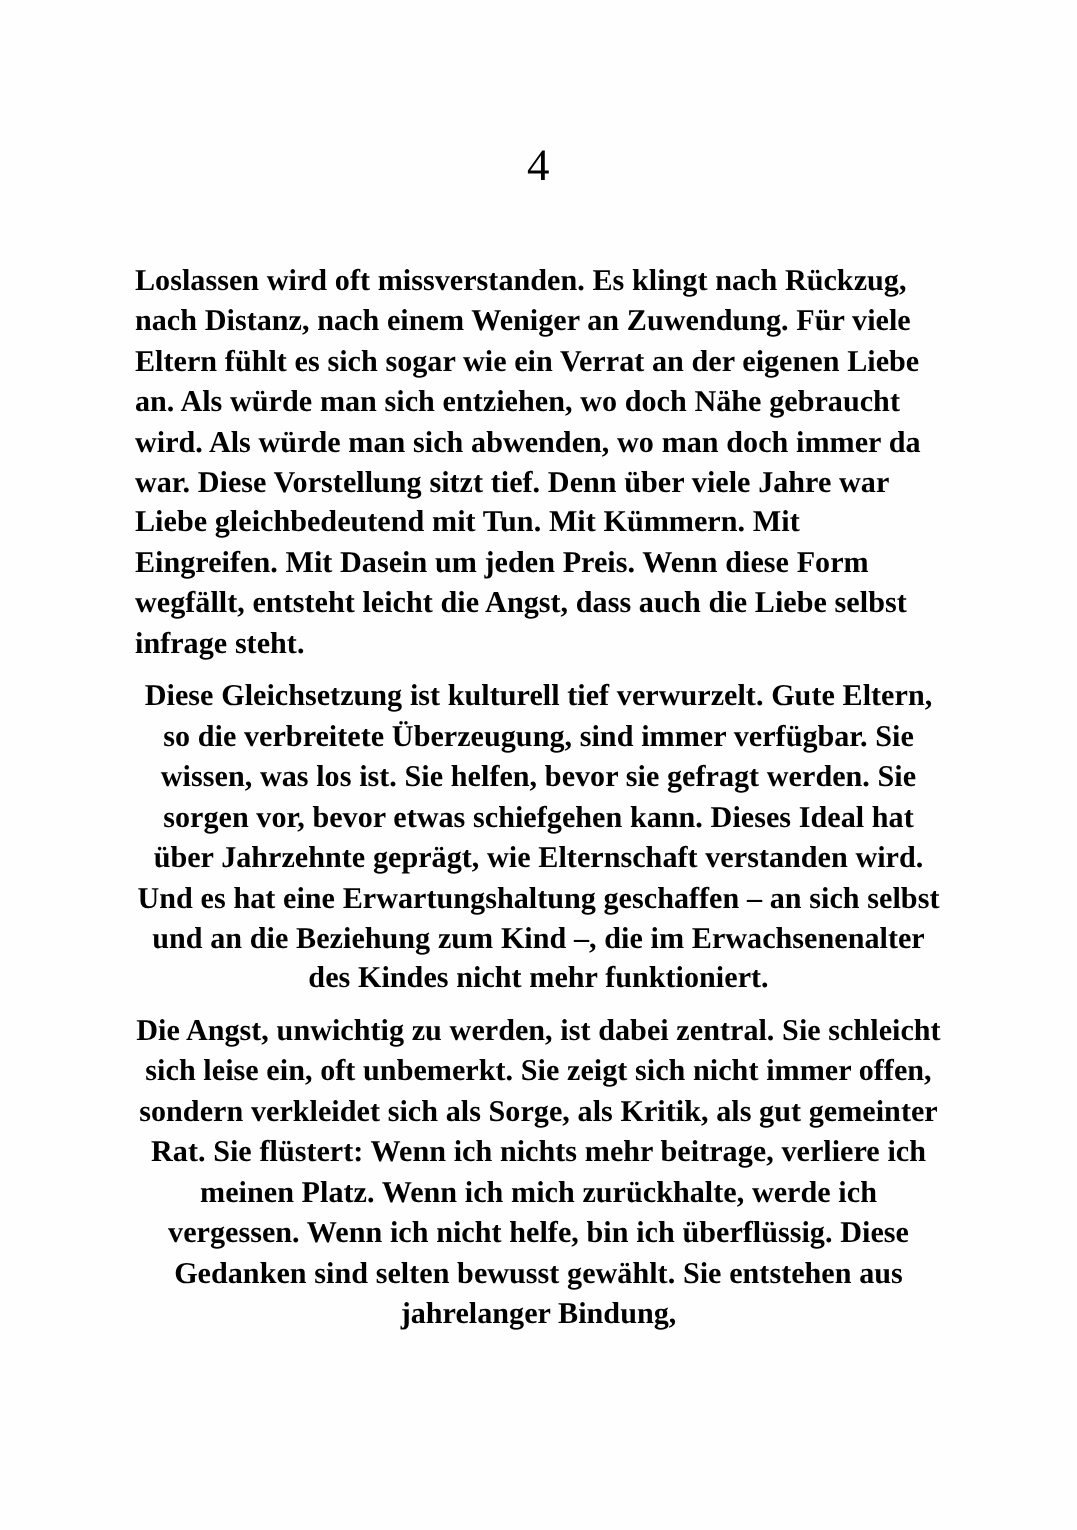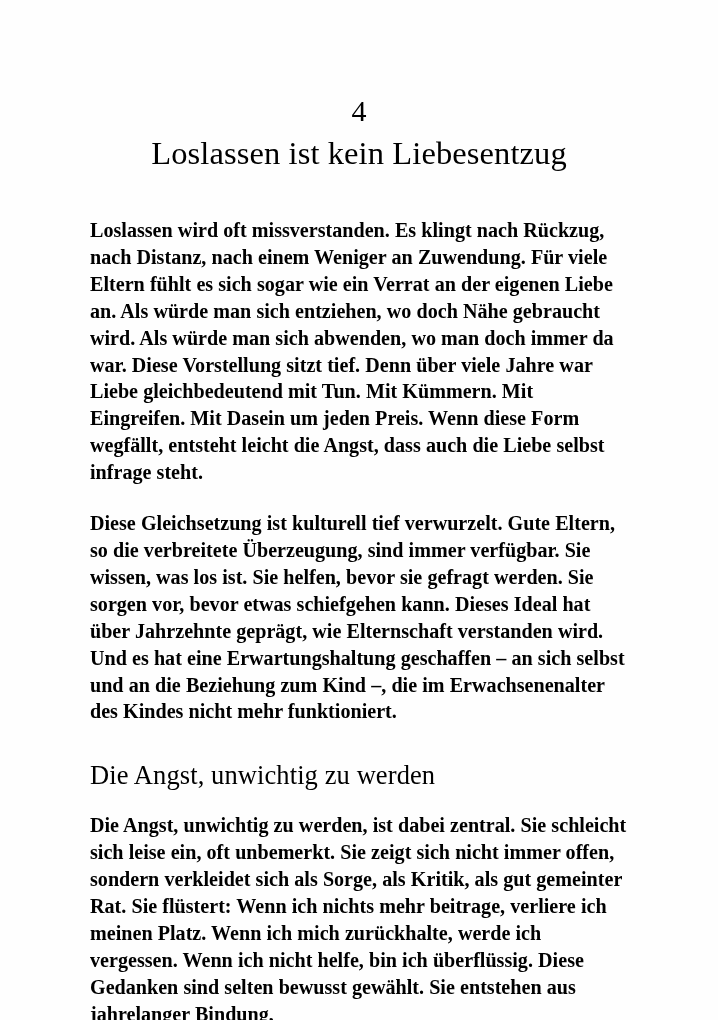--- a/index.html
+++ b/index.html
@@ -53,21 +53,22 @@
   .para {
     font-size: 20.1px;
     line-height: 26.9px;
     text-align: left;
     margin: 0;
     letter-spacing: 0.01px;
     word-spacing: 0.1px;
     font-weight: bold;
   }
   .para + .para {
-    margin-top: 24px;
+    margin-top: 8px;
+    text-align: center;
   }
 
   
   .section-heading {
     font-size: 26.5px;
     line-height: 34px;
     font-weight: 400;
     text-align: left;
     margin: 0;
     letter-spacing: 0.1px;
@@ -75,28 +76,26 @@
   .heading-gap-before { margin-top: 33px; }
   .heading-gap-after  { margin-top: 20px; }
 </style>
 </head>
 <body>
 
 <div class="page">
 
   <header class="chapter-opener">
     <div class="chapter-number">4</div>
-    <h1 class="chapter-title">Loslassen ist kein Liebesentzug</h1>
   </header>
 
   <section class="body-block">
 
     <p class="para">Loslassen wird oft missverstanden. Es klingt nach Rückzug, nach Distanz, nach einem Weniger an Zuwendung. Für viele Eltern fühlt es sich sogar wie ein Verrat an der eigenen Liebe an. Als würde man sich entziehen, wo doch Nähe gebraucht wird. Als würde man sich abwenden, wo man doch immer da war. Diese Vorstellung sitzt tief. Denn über viele Jahre war Liebe gleichbedeutend mit Tun. Mit Kümmern. Mit Eingreifen. Mit Dasein um jeden Preis. Wenn diese Form wegfällt, entsteht leicht die Angst, dass auch die Liebe selbst infrage steht.</p>
 
     <p class="para">Diese Gleichsetzung ist kulturell tief verwurzelt. Gute Eltern, so die verbreitete Überzeugung, sind immer verfügbar. Sie wissen, was los ist. Sie helfen, bevor sie gefragt werden. Sie sorgen vor, bevor etwas schiefgehen kann. Dieses Ideal hat über Jahrzehnte geprägt, wie Elternschaft verstanden wird. Und es hat eine Erwartungshaltung geschaffen – an sich selbst und an die Beziehung zum Kind –, die im Erwachsenenalter des Kindes nicht mehr funktioniert.</p>
 
-    <h2 class="section-heading heading-gap-before">Die Angst, unwichtig zu werden</h2>
 
     <p class="para heading-gap-after">Die Angst, unwichtig zu werden, ist dabei zentral. Sie schleicht sich leise ein, oft unbemerkt. Sie zeigt sich nicht immer offen, sondern verkleidet sich als Sorge, als Kritik, als gut gemeinter Rat. Sie flüstert: Wenn ich nichts mehr beitrage, verliere ich meinen Platz. Wenn ich mich zurückhalte, werde ich vergessen. Wenn ich nicht helfe, bin ich überflüssig. Diese Gedanken sind selten bewusst gewählt. Sie entstehen aus jahrelanger Bindung,</p>
 
   </section>
 
 </div>
 
 </body></html>

